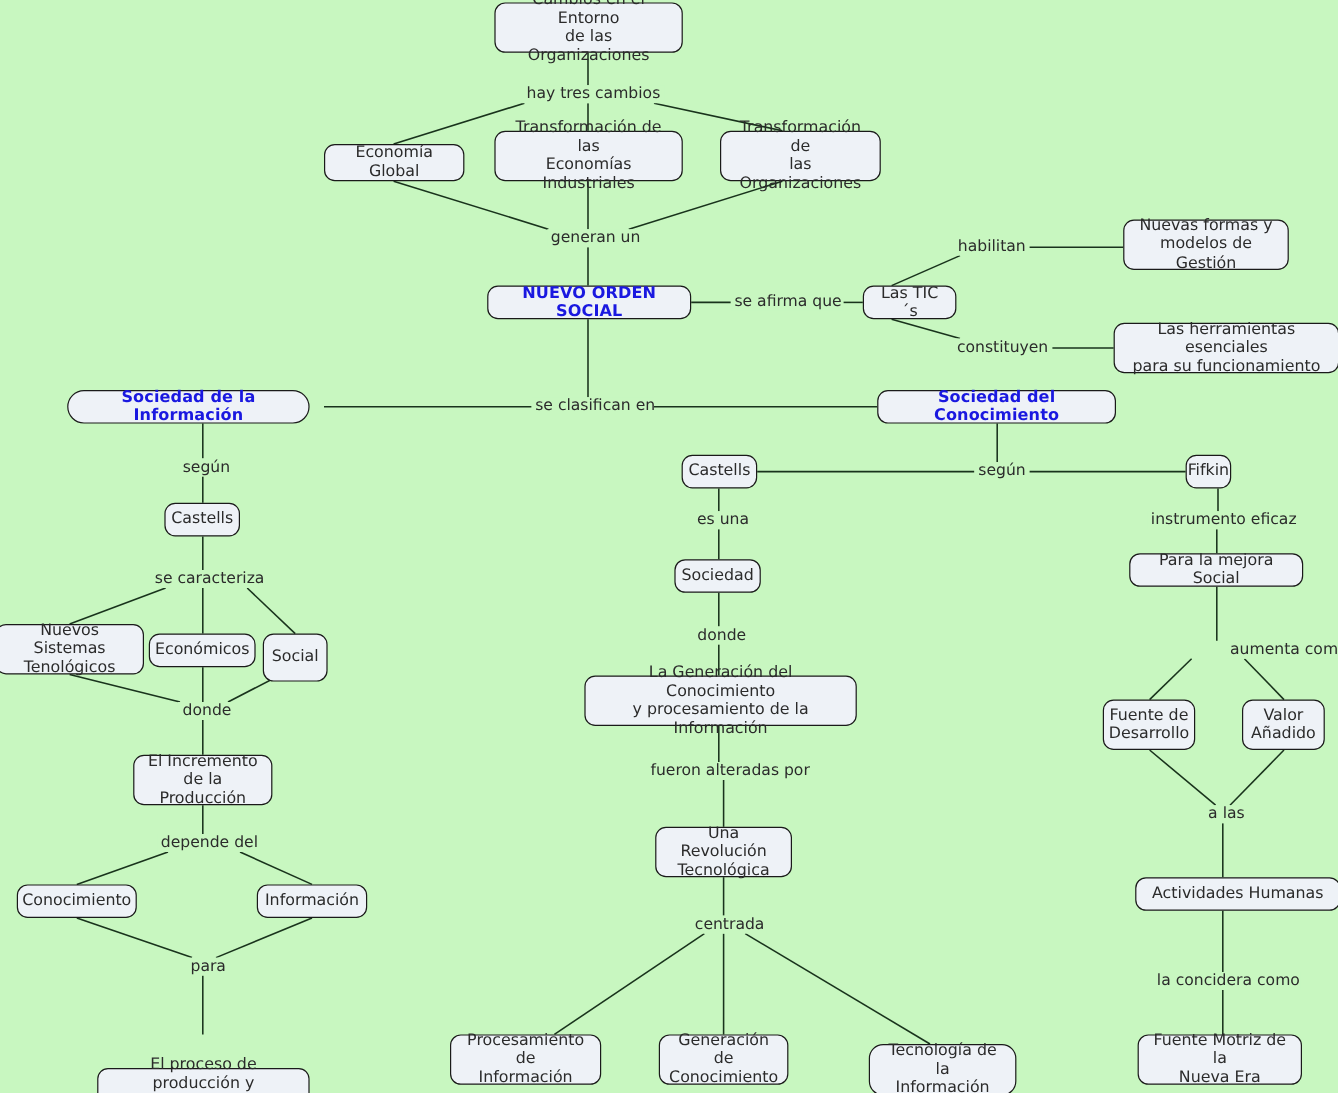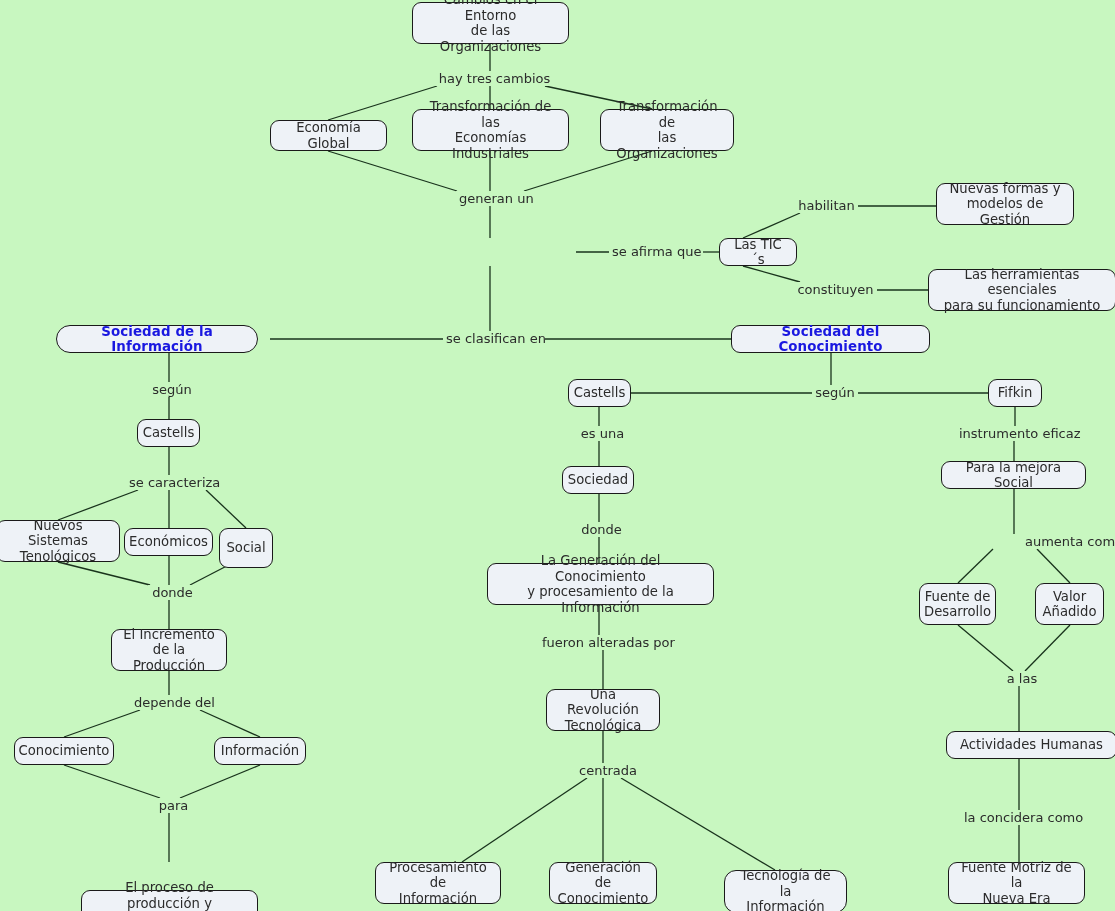--- a/index.html
+++ b/index.html
@@ -123,40 +123,41 @@
       <polyline points="1019,759 1019,810" fill="none" stroke="#19331c" stroke-width="1.3"></polyline>
       <polyline points="1019,825 1019,862" fill="none" stroke="#19331c" stroke-width="1.3"></polyline>
     </svg>
 <div class="node" style="left: 412px; top: 2px; width: 157px; height: 42px;">Cambios en el Entorno
 de las Organizaciones</div>
     <div class="node" style="left: 270px; top: 120px; width: 117px; height: 31px;">Economía Global</div>
     <div class="node" style="left: 412px; top: 109px; width: 157px; height: 42px;">Transformación de las
 Economías Industriales</div>
     <div class="node" style="left: 600px; top: 109px; width: 134px; height: 42px;">Transformación de
 las Organizaciones</div>
+    <div class="node accent" style="left: 406px; top: 238px; width: 170px; height: 28px;">NUEVO ORDEN SOCIAL</div>
     <div class="node" style="left: 719px; top: 238px; width: 78px; height: 28px;">Las TIC´s</div>
     <div class="node" style="left: 936px; top: 183px; width: 138px; height: 42px;">Nuevas formas y
 modelos de Gestión</div>
     <div class="node" style="left: 928px; top: 269px; width: 188px; height: 42px;">Las herramientas esenciales
 para su funcionamiento</div>
     <div class="node accent" style="left: 56px; top: 325px; width: 202px; height: 28px; border-radius: 14px;">Sociedad de la Información</div>
     <div class="node accent" style="left: 731px; top: 325px; width: 199px; height: 28px;">Sociedad del Conocimiento</div>
     <div class="node" style="left: 137px; top: 419px; width: 63px; height: 28px;">Castells</div>
     <div class="node" style="left: -4px; top: 520px; width: 124px; height: 42px;">Nuevos Sistemas
 Tenológicos</div>
     <div class="node" style="left: 124px; top: 528px; width: 89px; height: 28px;">Económicos</div>
     <div class="node" style="left: 219px; top: 528px; width: 54px; height: 40px;">Social</div>
     <div class="node" style="left: 111px; top: 629px; width: 116px; height: 42px;">El Incremento
 de la Producción</div>
     <div class="node" style="left: 14px; top: 737px; width: 100px; height: 28px;">Conocimiento</div>
     <div class="node" style="left: 214px; top: 737px; width: 92px; height: 28px;">Información</div>
     <div class="node" style="left: 81px; top: 862px; width: 177px; height: 42px; margin-top: 28px;">El proceso de producción y
 distribución del producto</div>
     <div class="node" style="left: 568px; top: 379px; width: 63px; height: 28px;">Castells</div>
-    <div class="node" style="left: 988px; top: 379px; width: 54px; height: 28px;">Fifkin</div>
+    <div class="node" style="left: 988px; top: 379px; width: 38px; height: 28px;">Fifkin</div>
     <div class="node" style="left: 562px; top: 466px; width: 72px; height: 28px;">Sociedad</div>
     <div class="node" style="left: 487px; top: 563px; width: 227px; height: 42px;">La Generación del Conocimiento
 y procesamiento de la Información</div>
     <div class="node" style="left: 546px; top: 689px; width: 114px; height: 42px;">Una Revolución
 Tecnológica</div>
     <div class="node" style="left: 375px; top: 862px; width: 126px; height: 42px;">Procesamiento de
 Información</div>
     <div class="node" style="left: 549px; top: 862px; width: 108px; height: 42px;">Generación de
 Conocimiento</div>
     <div class="node" style="left: 724px; top: 870px; width: 123px; height: 43px; border-radius: 12px;">Tecnología de la

